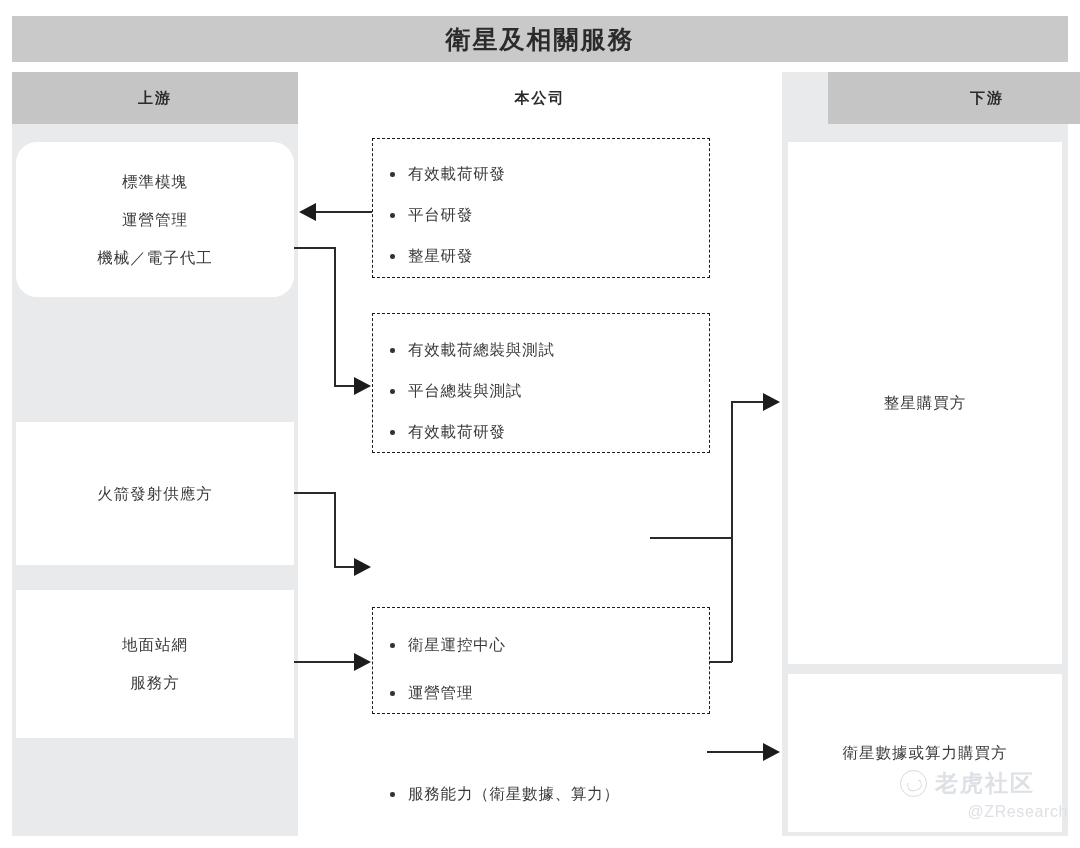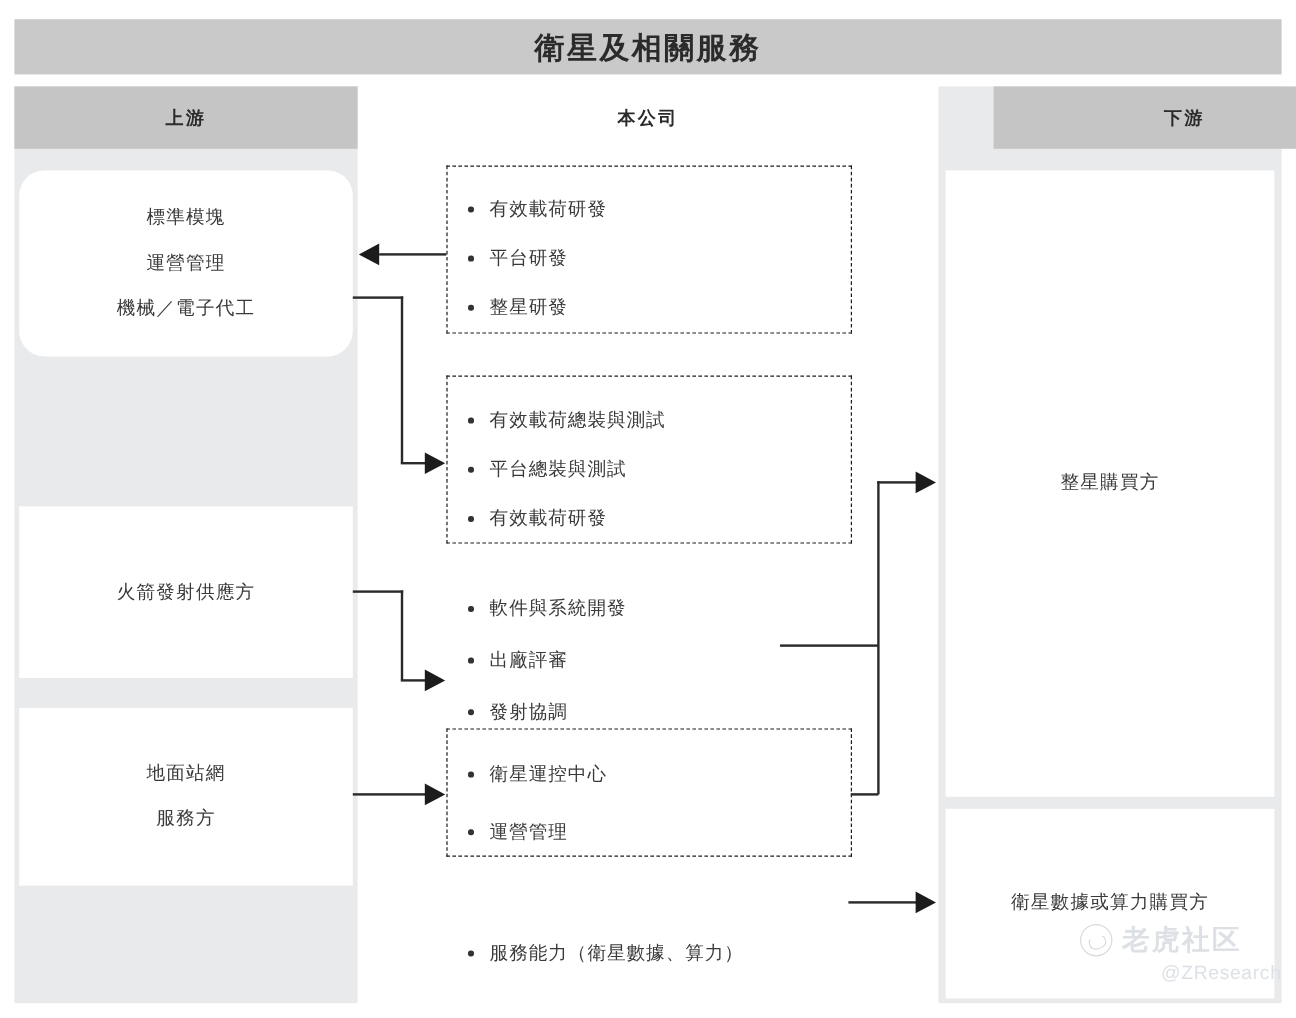--- a/index.html
+++ b/index.html
@@ -229,25 +229,20 @@
   </ul>
 
   <div class="dashed-box" style="left:372px; top:313px; width:338px; height:140px;"></div>
   <ul class="bullets" style="left:386px; top:340px;">
     <li style="margin-bottom:20px;">有效載荷總裝與測試</li>
     <li style="margin-bottom:20px;">平台總裝與測試</li>
     <li>有效載荷研發</li>
   </ul>
 
   <div class="plain-box" style="left:372px; top:492px; width:338px; height:96px;"></div>
-  <ul class="bullets" style="left:386px; top:497px;">
-    <li style="margin-bottom:22px;">軟件與系統開發</li>
-    <li style="margin-bottom:22px;">出廠評審</li>
-    <li>發射協調</li>
-  </ul>
 
   <div class="dashed-box" style="left:372px; top:607px; width:338px; height:107px;"></div>
   <ul class="bullets" style="left:386px; top:635px;">
     <li style="margin-bottom:27px;">衛星運控中心</li>
     <li>運營管理</li>
   </ul>
 
   <ul class="bullets" style="left:386px; top:784px;">
     <li>服務能力（衛星數據、算力）</li>
   </ul>

